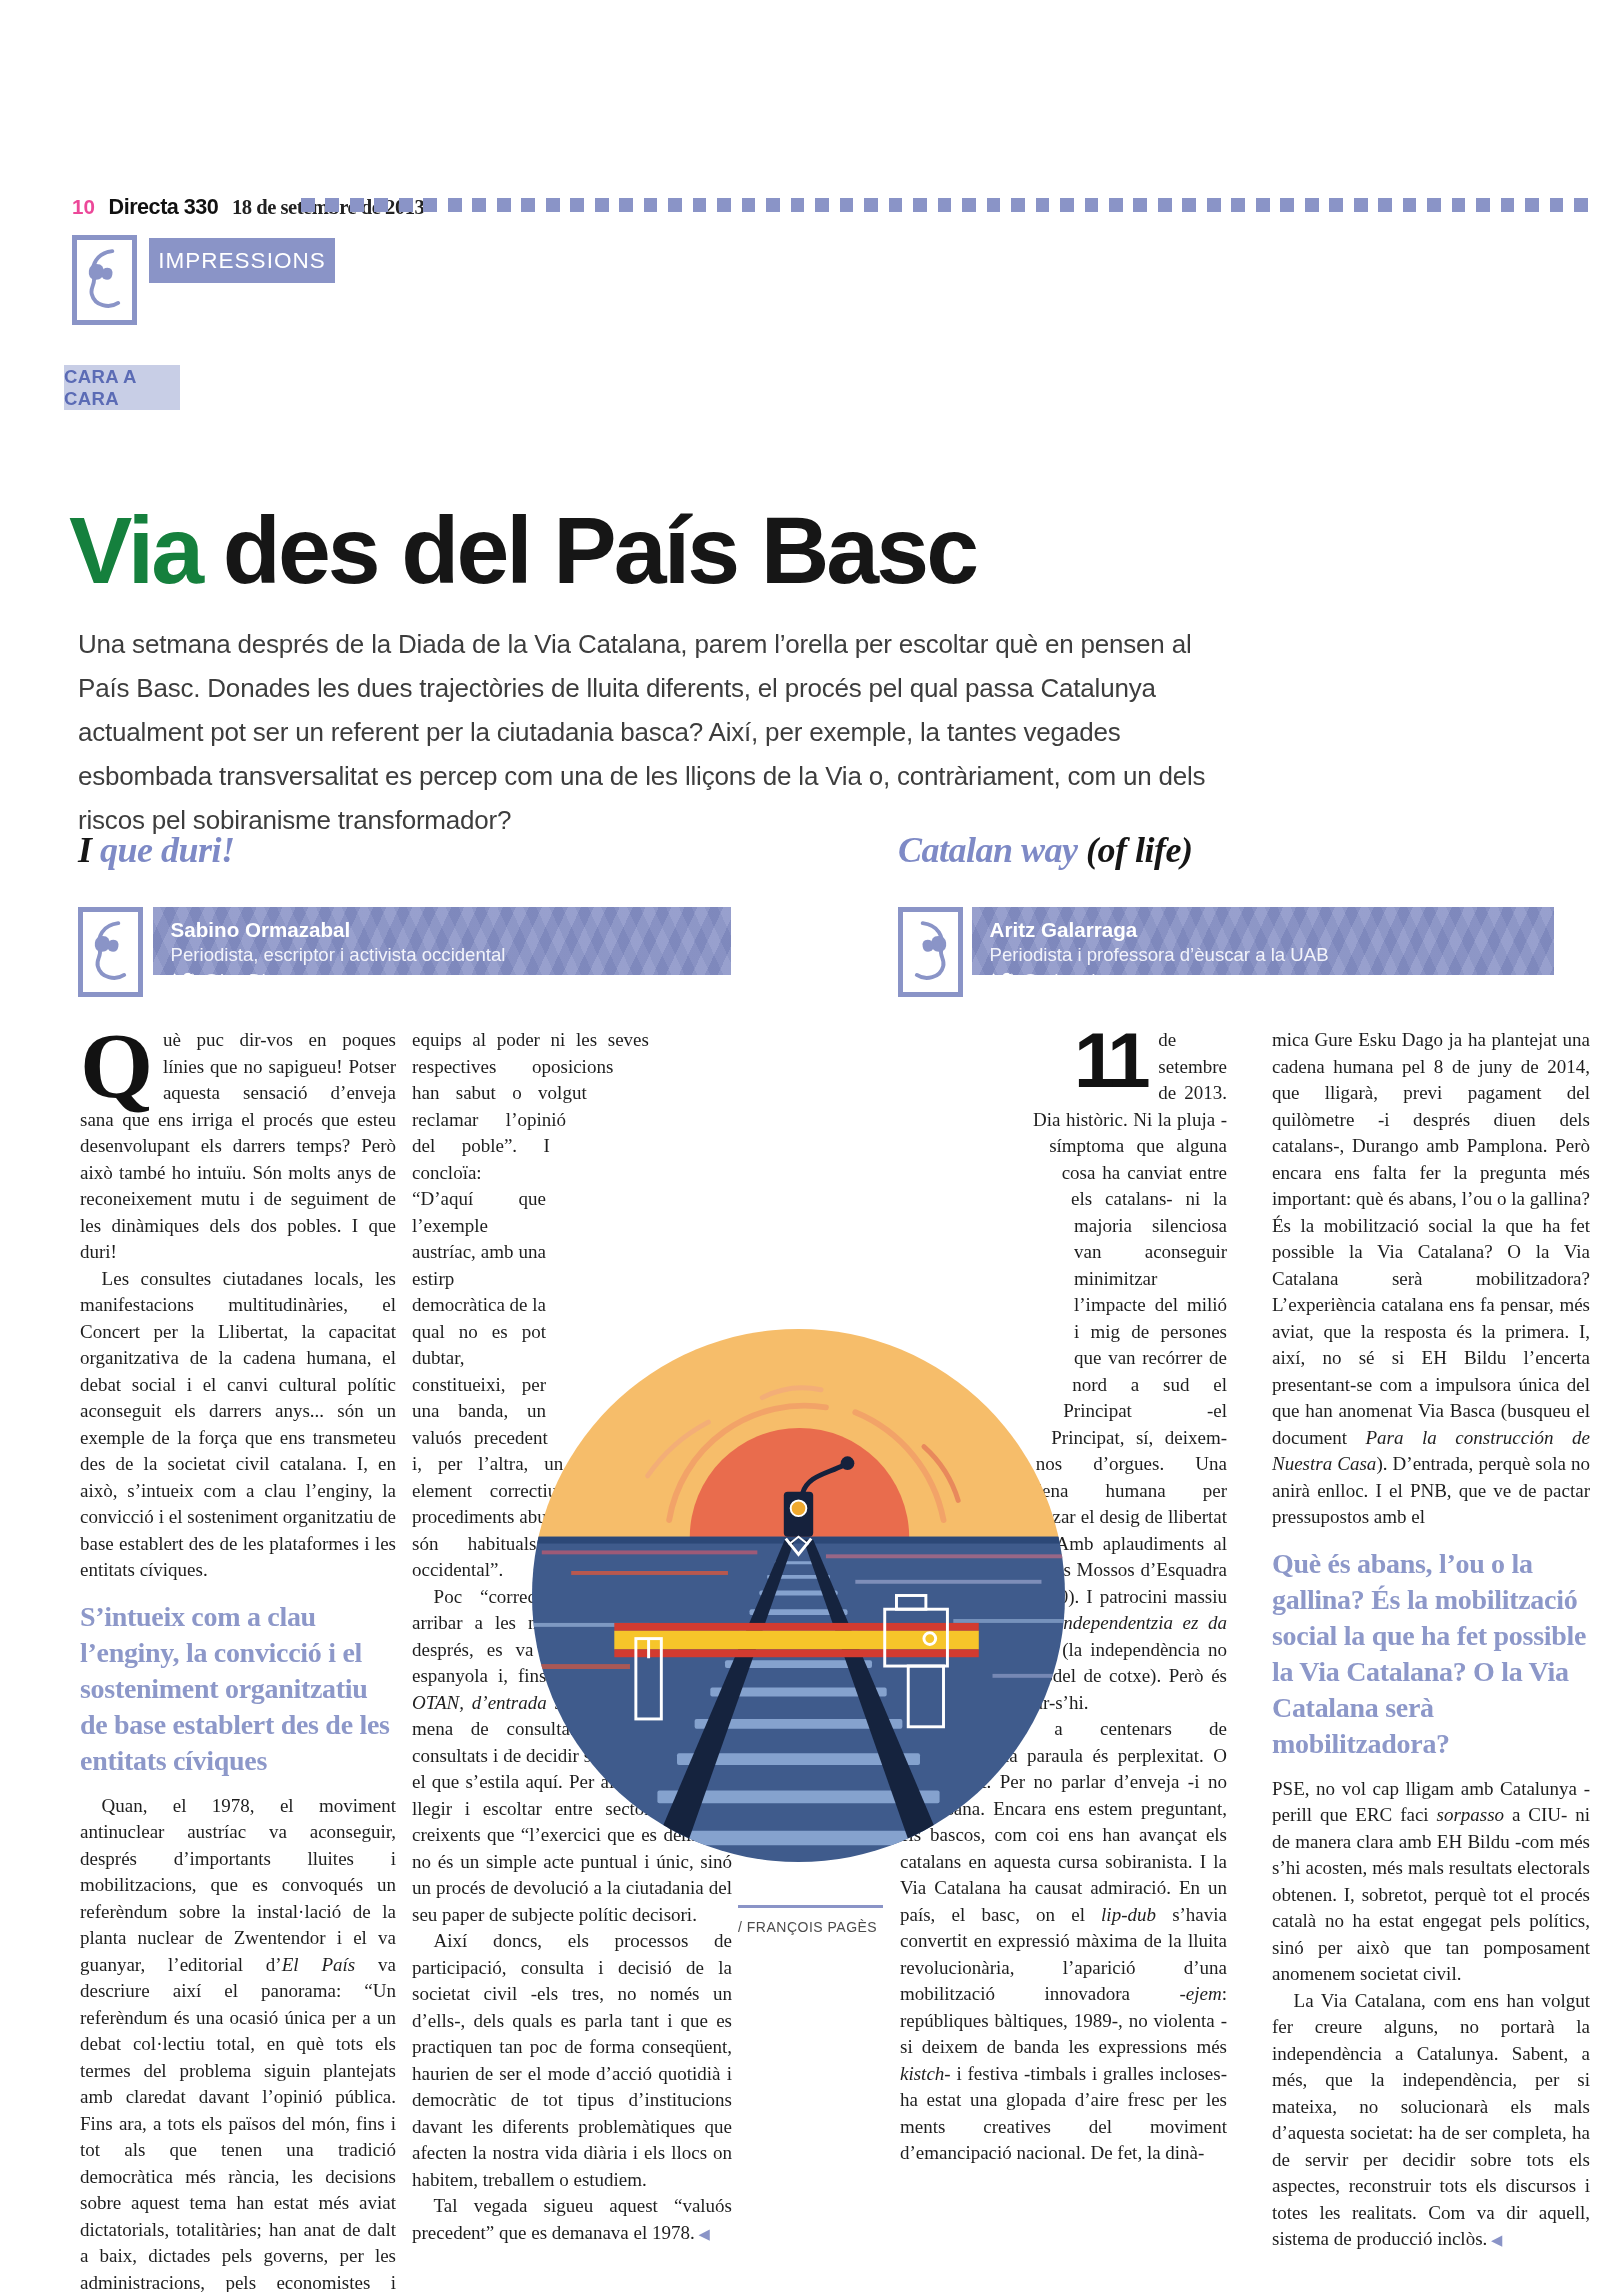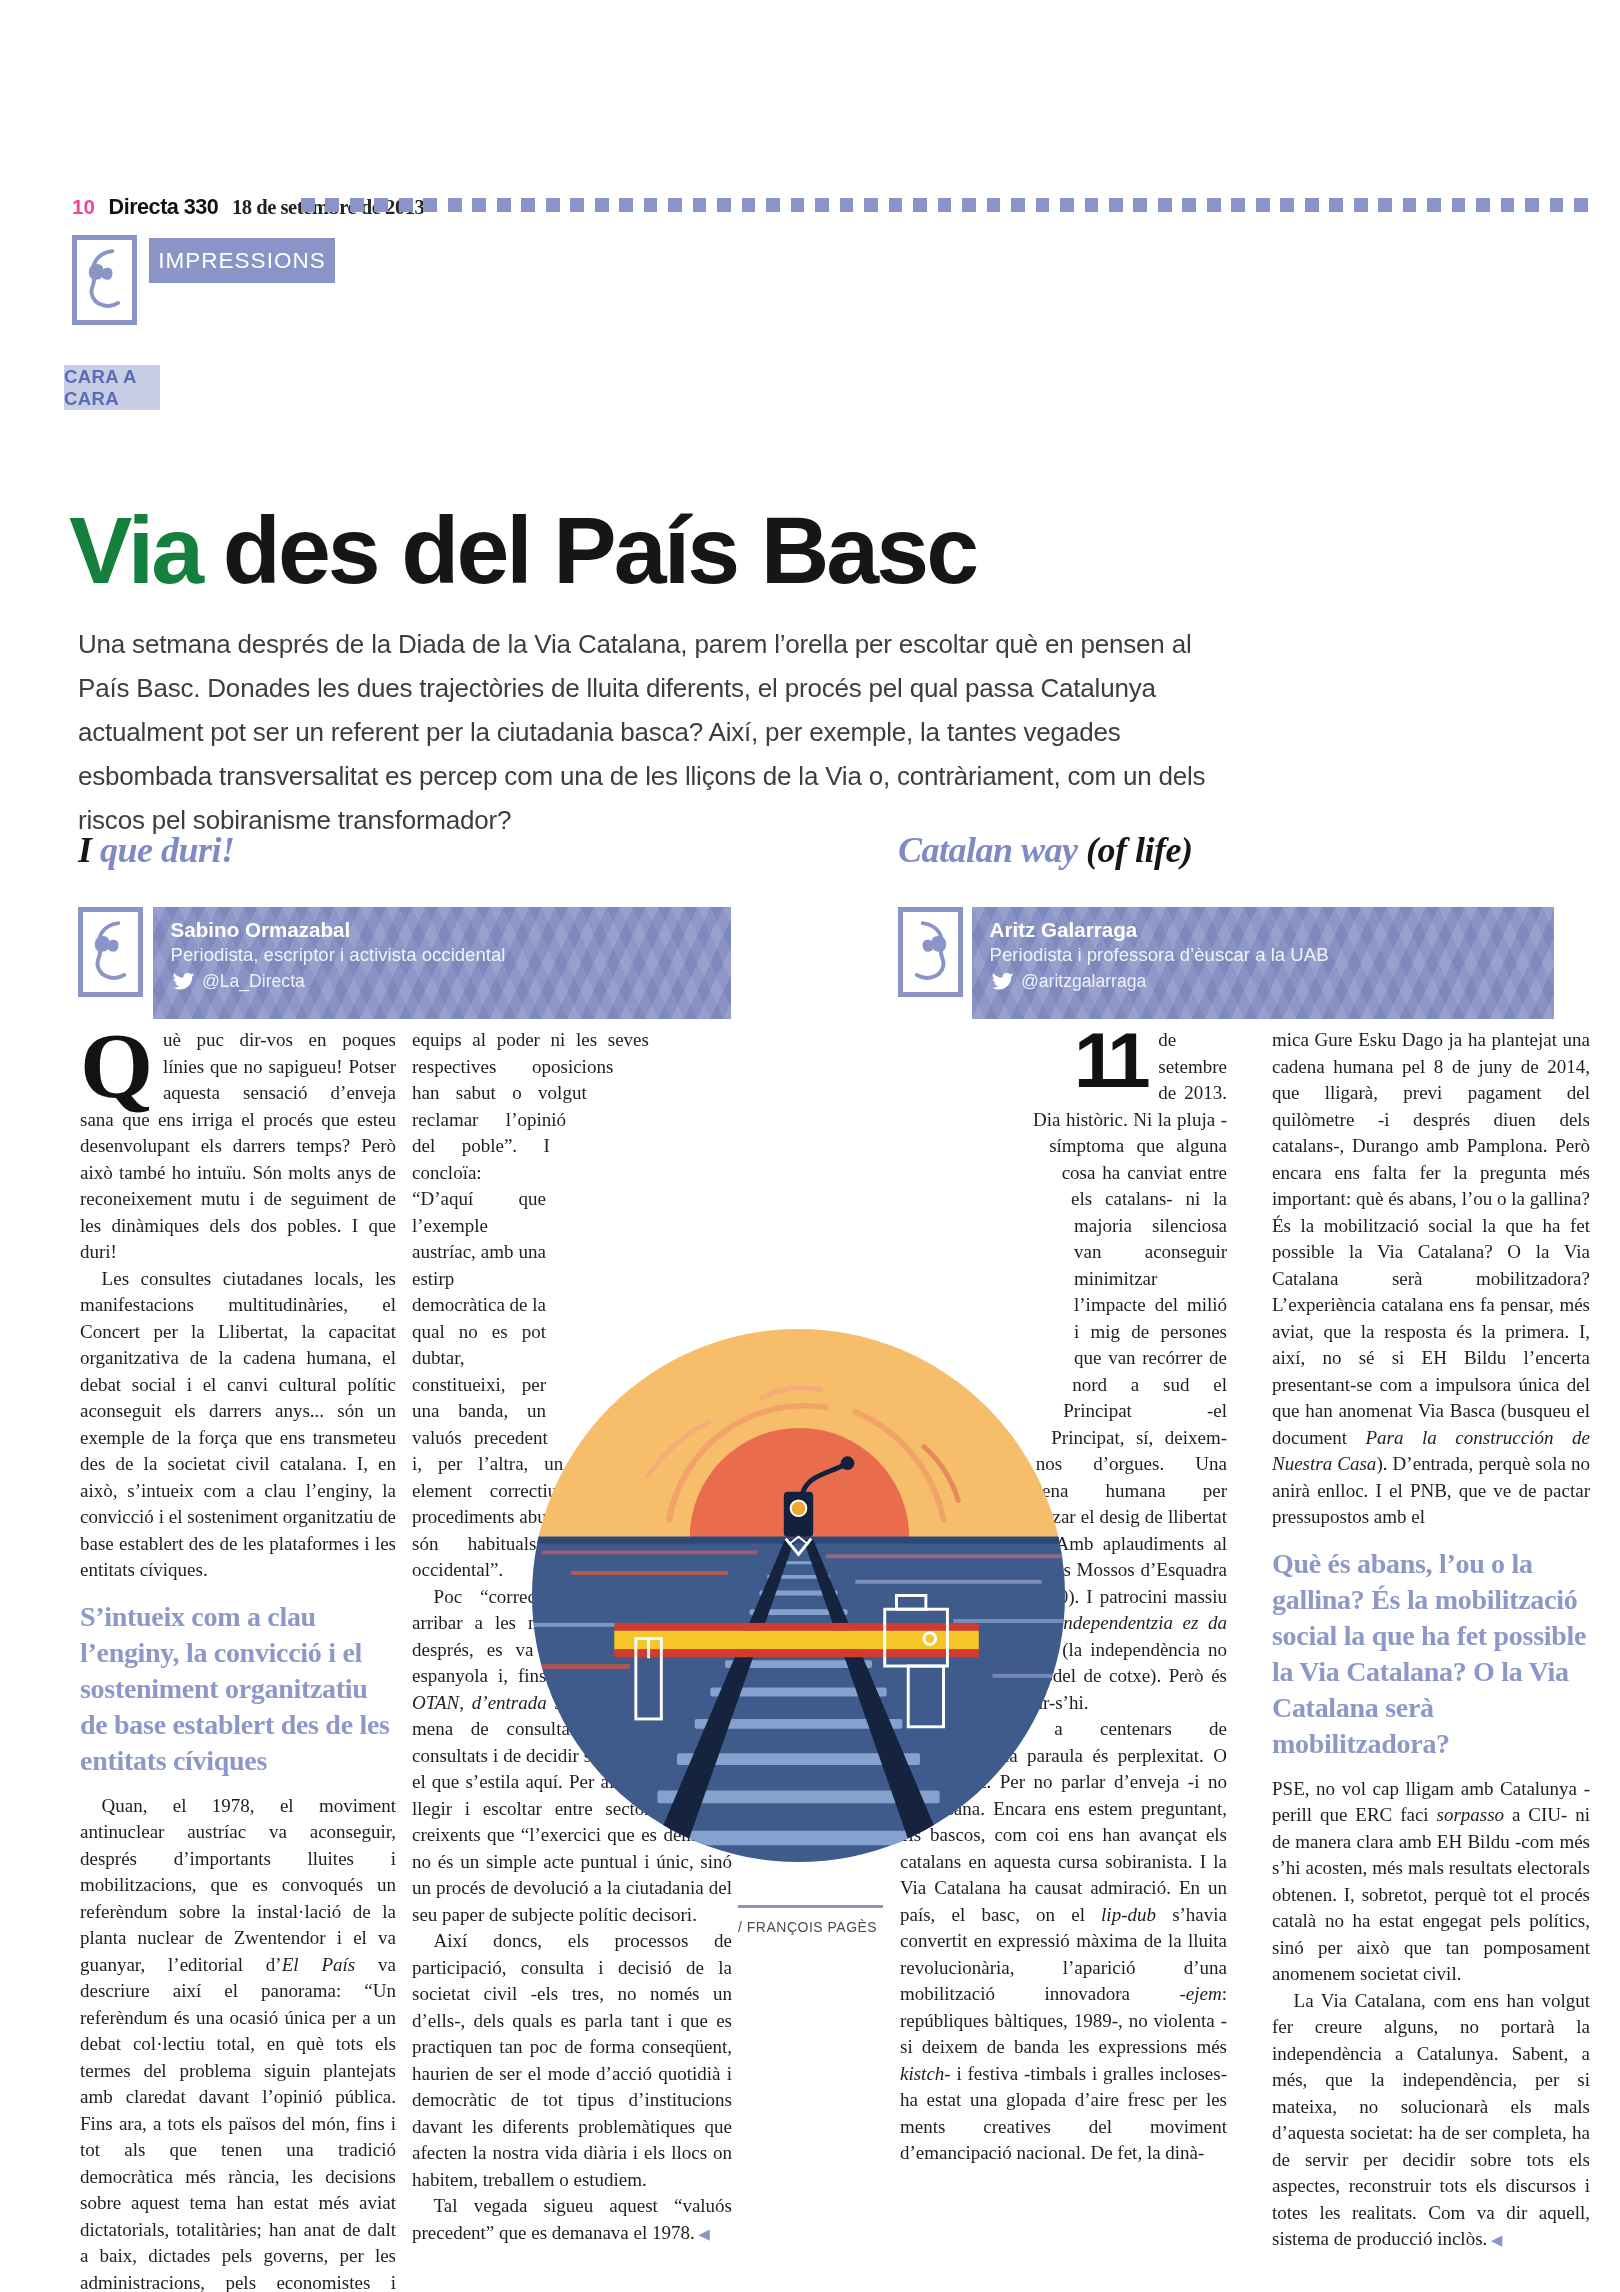--- a/index.html
+++ b/index.html
@@ -13,34 +13,34 @@
   #squares{position:absolute;left:301px;top:198px;display:flex;gap:10.8px;}
   .sq{width:13.7px;height:13.7px;background:#8a94c7;}
   
   .logobox{position:absolute;width:65px;height:90px;background:#fff;border:5.9px solid #8a94c7;
            box-sizing:border-box;display:flex;align-items:center;justify-content:center;}
   #seclogo{left:72px;top:235px;}
   #impress{position:absolute;left:149px;top:238px;width:186px;height:45px;background:#8a94c7;
            color:#fff;font-weight:normal;font-size:22.5px;letter-spacing:1px;
            display:flex;align-items:center;justify-content:center;}
   
-  #kicker{position:absolute;left:64px;top:365px;width:96px;height:45px;background:#c8cee6;
+  #kicker{position:absolute;left:64px;top:365px;width:116px;height:45px;background:#c8cee6;
           color:#5b6bb5;font-weight:bold;font-size:18.6px;letter-spacing:0.3px;
           display:flex;align-items:center;justify-content:center;}
   #headline{position:absolute;left:69px;top:439px;width:1421px;font-weight:bold;font-size:95px;
             line-height:1;letter-spacing:-2.9px;color:#161616;white-space:nowrap;}
   #headline .hl{color:#15803d;margin-right:21.6px;}
   #standfirst{position:absolute;left:78px;top:596px;width:1137px;font-size:26px;line-height:44px;
               color:#3d3d3d;letter-spacing:-0.2px;}
   
   .art-title{position:absolute;top:829px;font-family:"Liberation Serif",serif;font-style:italic;
              font-weight:bold;font-size:36px;letter-spacing:-0.5px;white-space:nowrap;}
   .t-blue{color:#7e8ac6;}
   .t-black{color:#161616;}
-  .byline{position:absolute;top:907px;height:112px;background:#8a94c7;box-sizing:border-box;
+  .byline{position:absolute;top:907px;height:68px;background:#8a94c7;box-sizing:border-box;
           padding:9.8px 0 0 17.6px;color:#fff;overflow:hidden;
           background-image:repeating-linear-gradient(115deg,rgba(255,255,255,.07) 0 11.8px,rgba(40,50,110,.07) 11.8px 23.5px),
                            repeating-linear-gradient(65deg,rgba(255,255,255,.05) 0 11.8px,rgba(40,50,110,.05) 11.8px 23.5px);}
   .by-name{font-weight:bold;font-size:20.6px;line-height:26.5px;}
   .by-bio{font-size:18.6px;line-height:24.5px;color:#f2f3fa;}
   .by-tw{display:flex;gap:7.8px;font-size:17.6px;color:#eef0f8;margin-top:2.9px;}
   
   .col{position:absolute;top:1027px;font-family:"Liberation Serif",serif;font-size:19px;
        line-height:26.5px;color:#1e1e1e;text-align:justify;}
   .col p{margin:0;}

